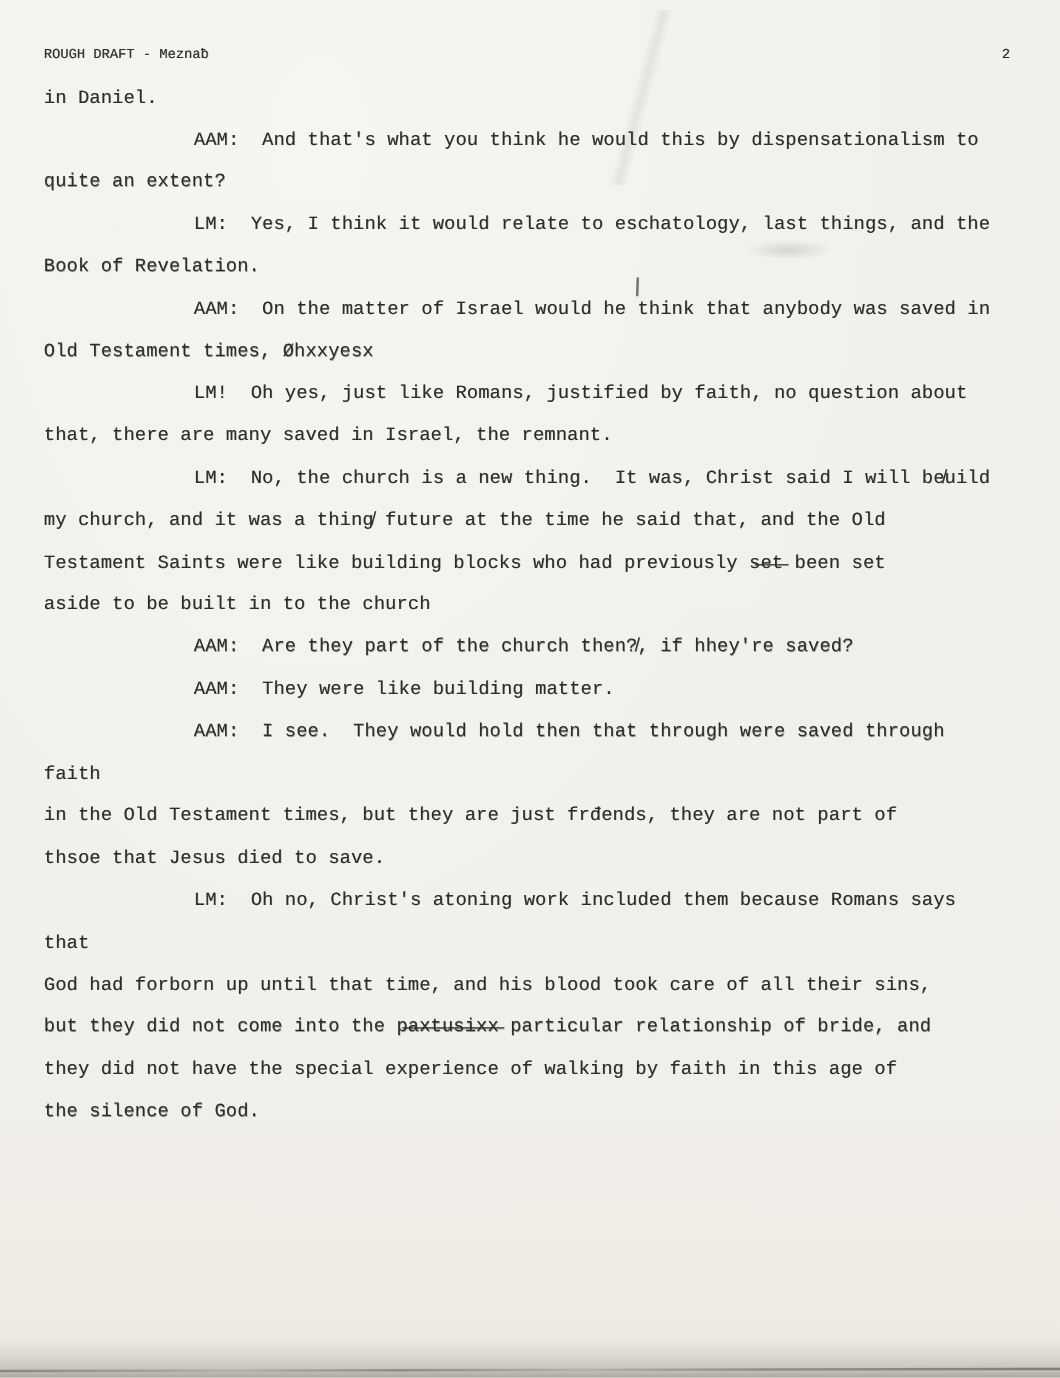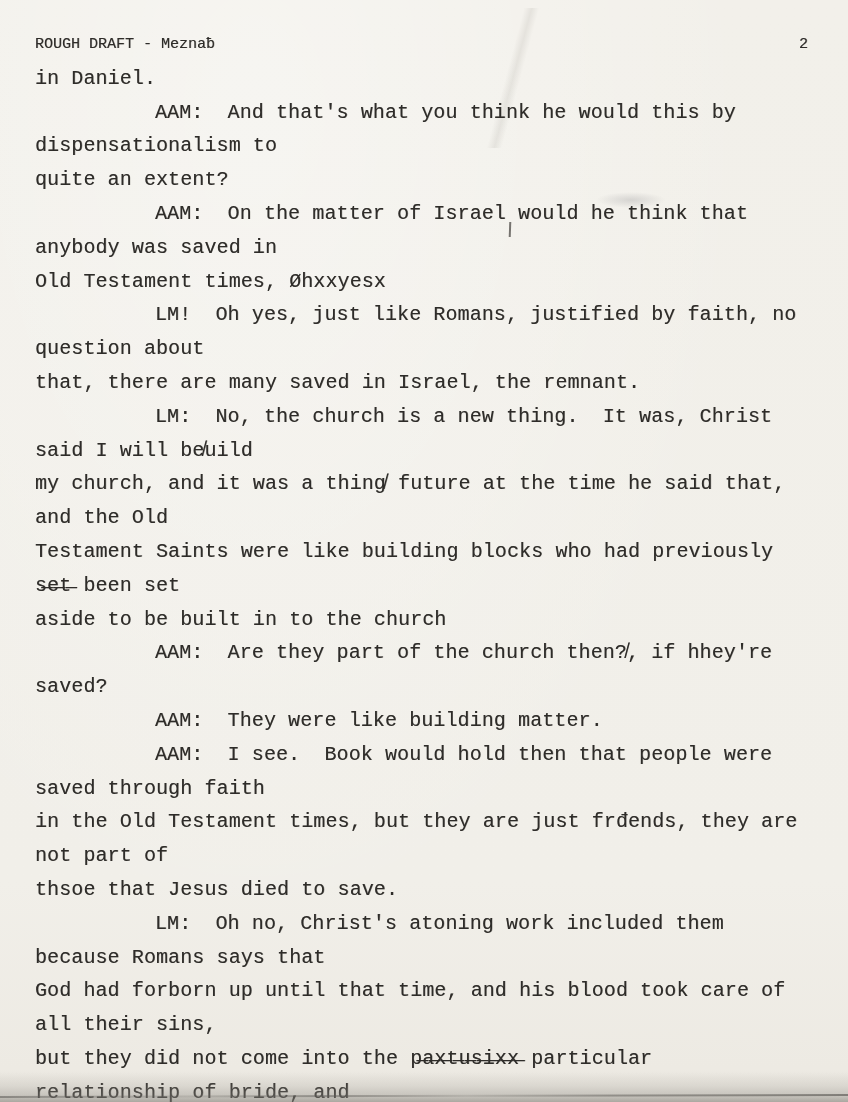--- a/index.html
+++ b/index.html
@@ -17,28 +17,28 @@
       linear-gradient(to bottom, #f2f0ea 0%, #f1efe9 80%, #edeae3 97%, #e2dfd8 100%);
   }
   .content {
     position: relative;
     padding: 28px 40px 0 35px;
     color: #2e2c29;
   }
   .hdr {
     display: flex;
     justify-content: space-between;
-    font-size: 15px;
+    font-size: 11px;
     line-height: 33.8px;
     white-space: pre;
     text-shadow: 0.4px 0.3px 0 rgba(46,44,41,0.45);
   }
   p.tl {
     margin: 0;
-    font-size: 20px;
+    font-size: 15px;
     line-height: 33.8px;
     white-space: pre-wrap;
     text-indent: 120px;
     text-shadow: 0.4px 0.3px 0 rgba(46,44,41,0.45);
     letter-spacing: 0.1px;
   }
   p.tl.noindent { text-indent: 0; }
   
   .crease {
     position: absolute; left: 468px; top: 8px; width: 90px; height: 140px;
@@ -81,31 +81,33 @@
 
   <div class="content">
     <div class="hdr">
       <span>ROUGH DRAFT - Meznaƀ</span>
       <span>2</span>
     </div>
 
     <p class="tl noindent">in Daniel.</p>
     <p class="tl">AAM:  And that's what you think he would this by dispensationalism to
 quite an extent?</p>
+    <p class="tl">LM:  Yes, I think it would relate to eschatology, last things, and the
+Book of Revelation.</p>
     <p class="tl">AAM:  On the matter of Israel would he think that anybody was saved in
 Old Testament times, Øhxxyesx</p>
     <p class="tl">LM!  Oh yes, just like Romans, justified by faith, no question about
 that, there are many saved in Israel, the remnant.</p>
     <p class="tl">LM:  No, the church is a new thing.  It was, Christ said I will be̸uild
 my church, and it was a thing̸ future at the time he said that, and the Old
 Testament Saints were like building blocks who had previously s̶e̶t̶ been set
 aside to be built in to the church</p>
     <p class="tl">AAM:  Are they part of the church then?̸, if hhey're saved?</p>
     <p class="tl">AAM:  They were like building matter.</p>
-    <p class="tl">AAM:  I see.  Book would hold then that people were saved through faith
+    <p class="tl">AAM:  I see.  They would hold then that through were saved through faith
 in the Old Testament times, but they are just frđends, they are not part of
 thsoe that Jesus died to save.</p>
     <p class="tl">LM:  Oh no, Christ's atoning work included them because Romans says that
 God had forborn up until that time, and his blood took care of all their sins,
 but they did not come into the p̶a̶x̶t̶u̶s̶i̶x̶x̶ particular relationship of bride, and
 they did not have the special experience of walking by faith in this age of
 the silence of God.</p>
 
   </div>
 

